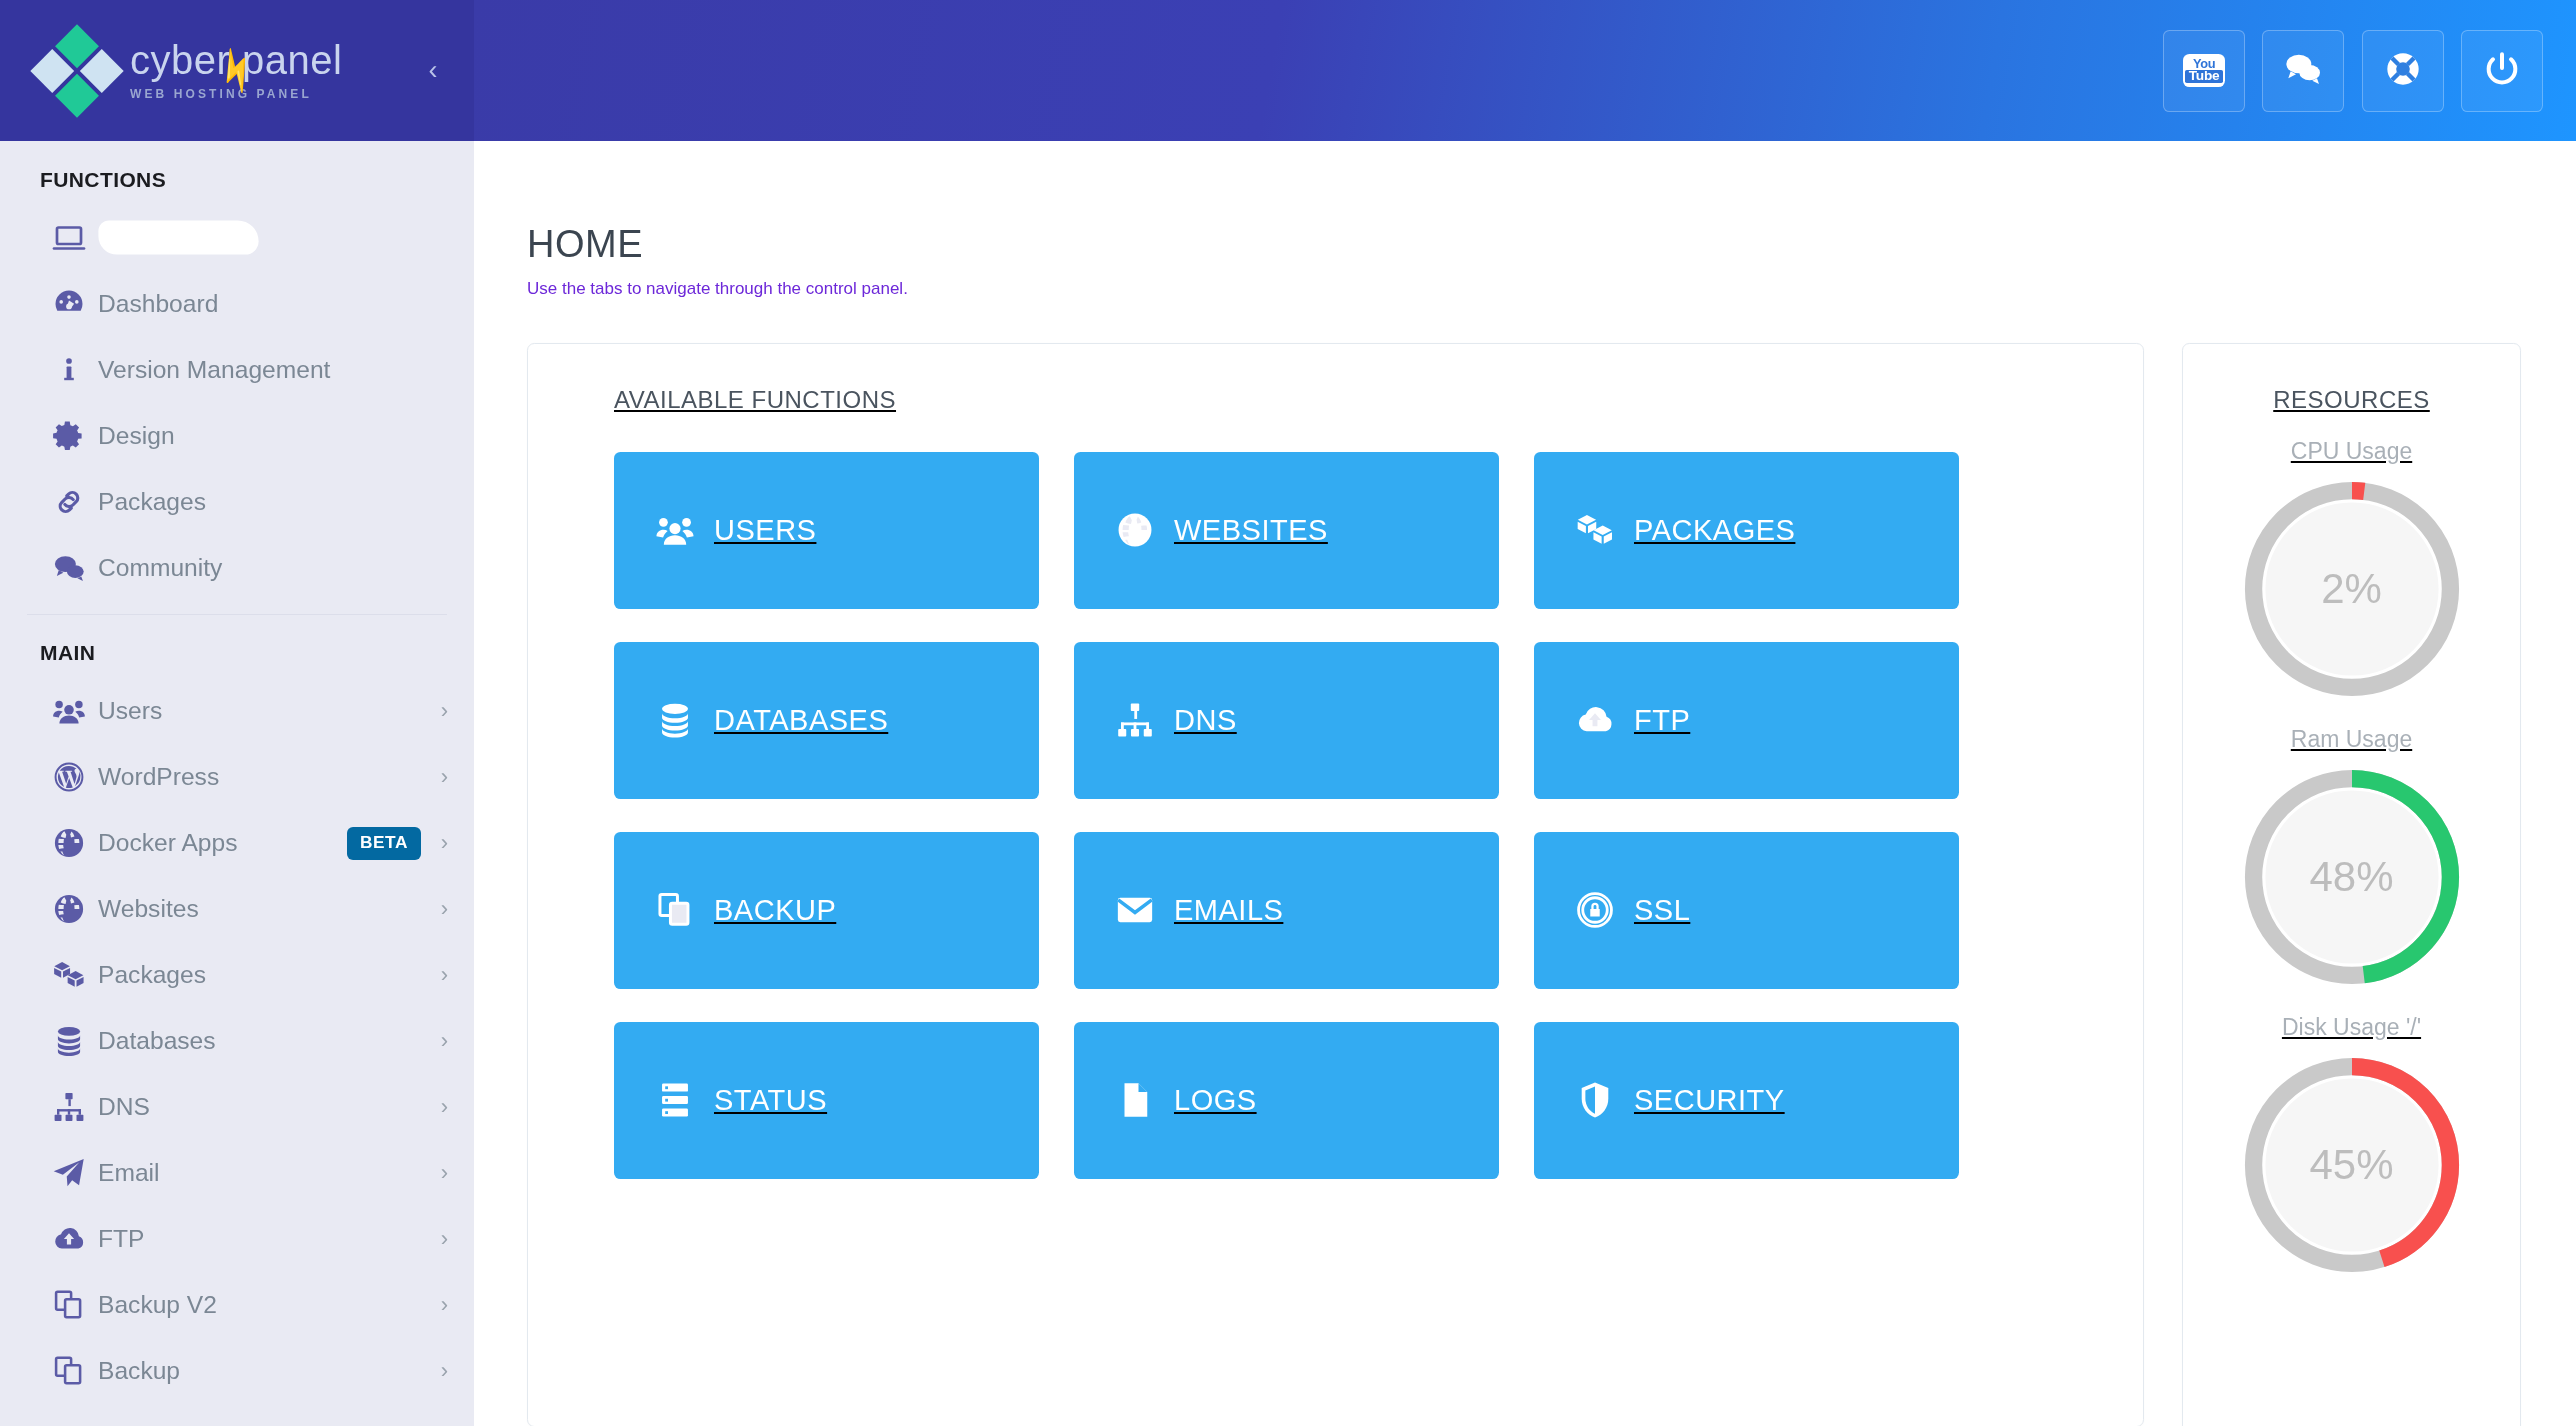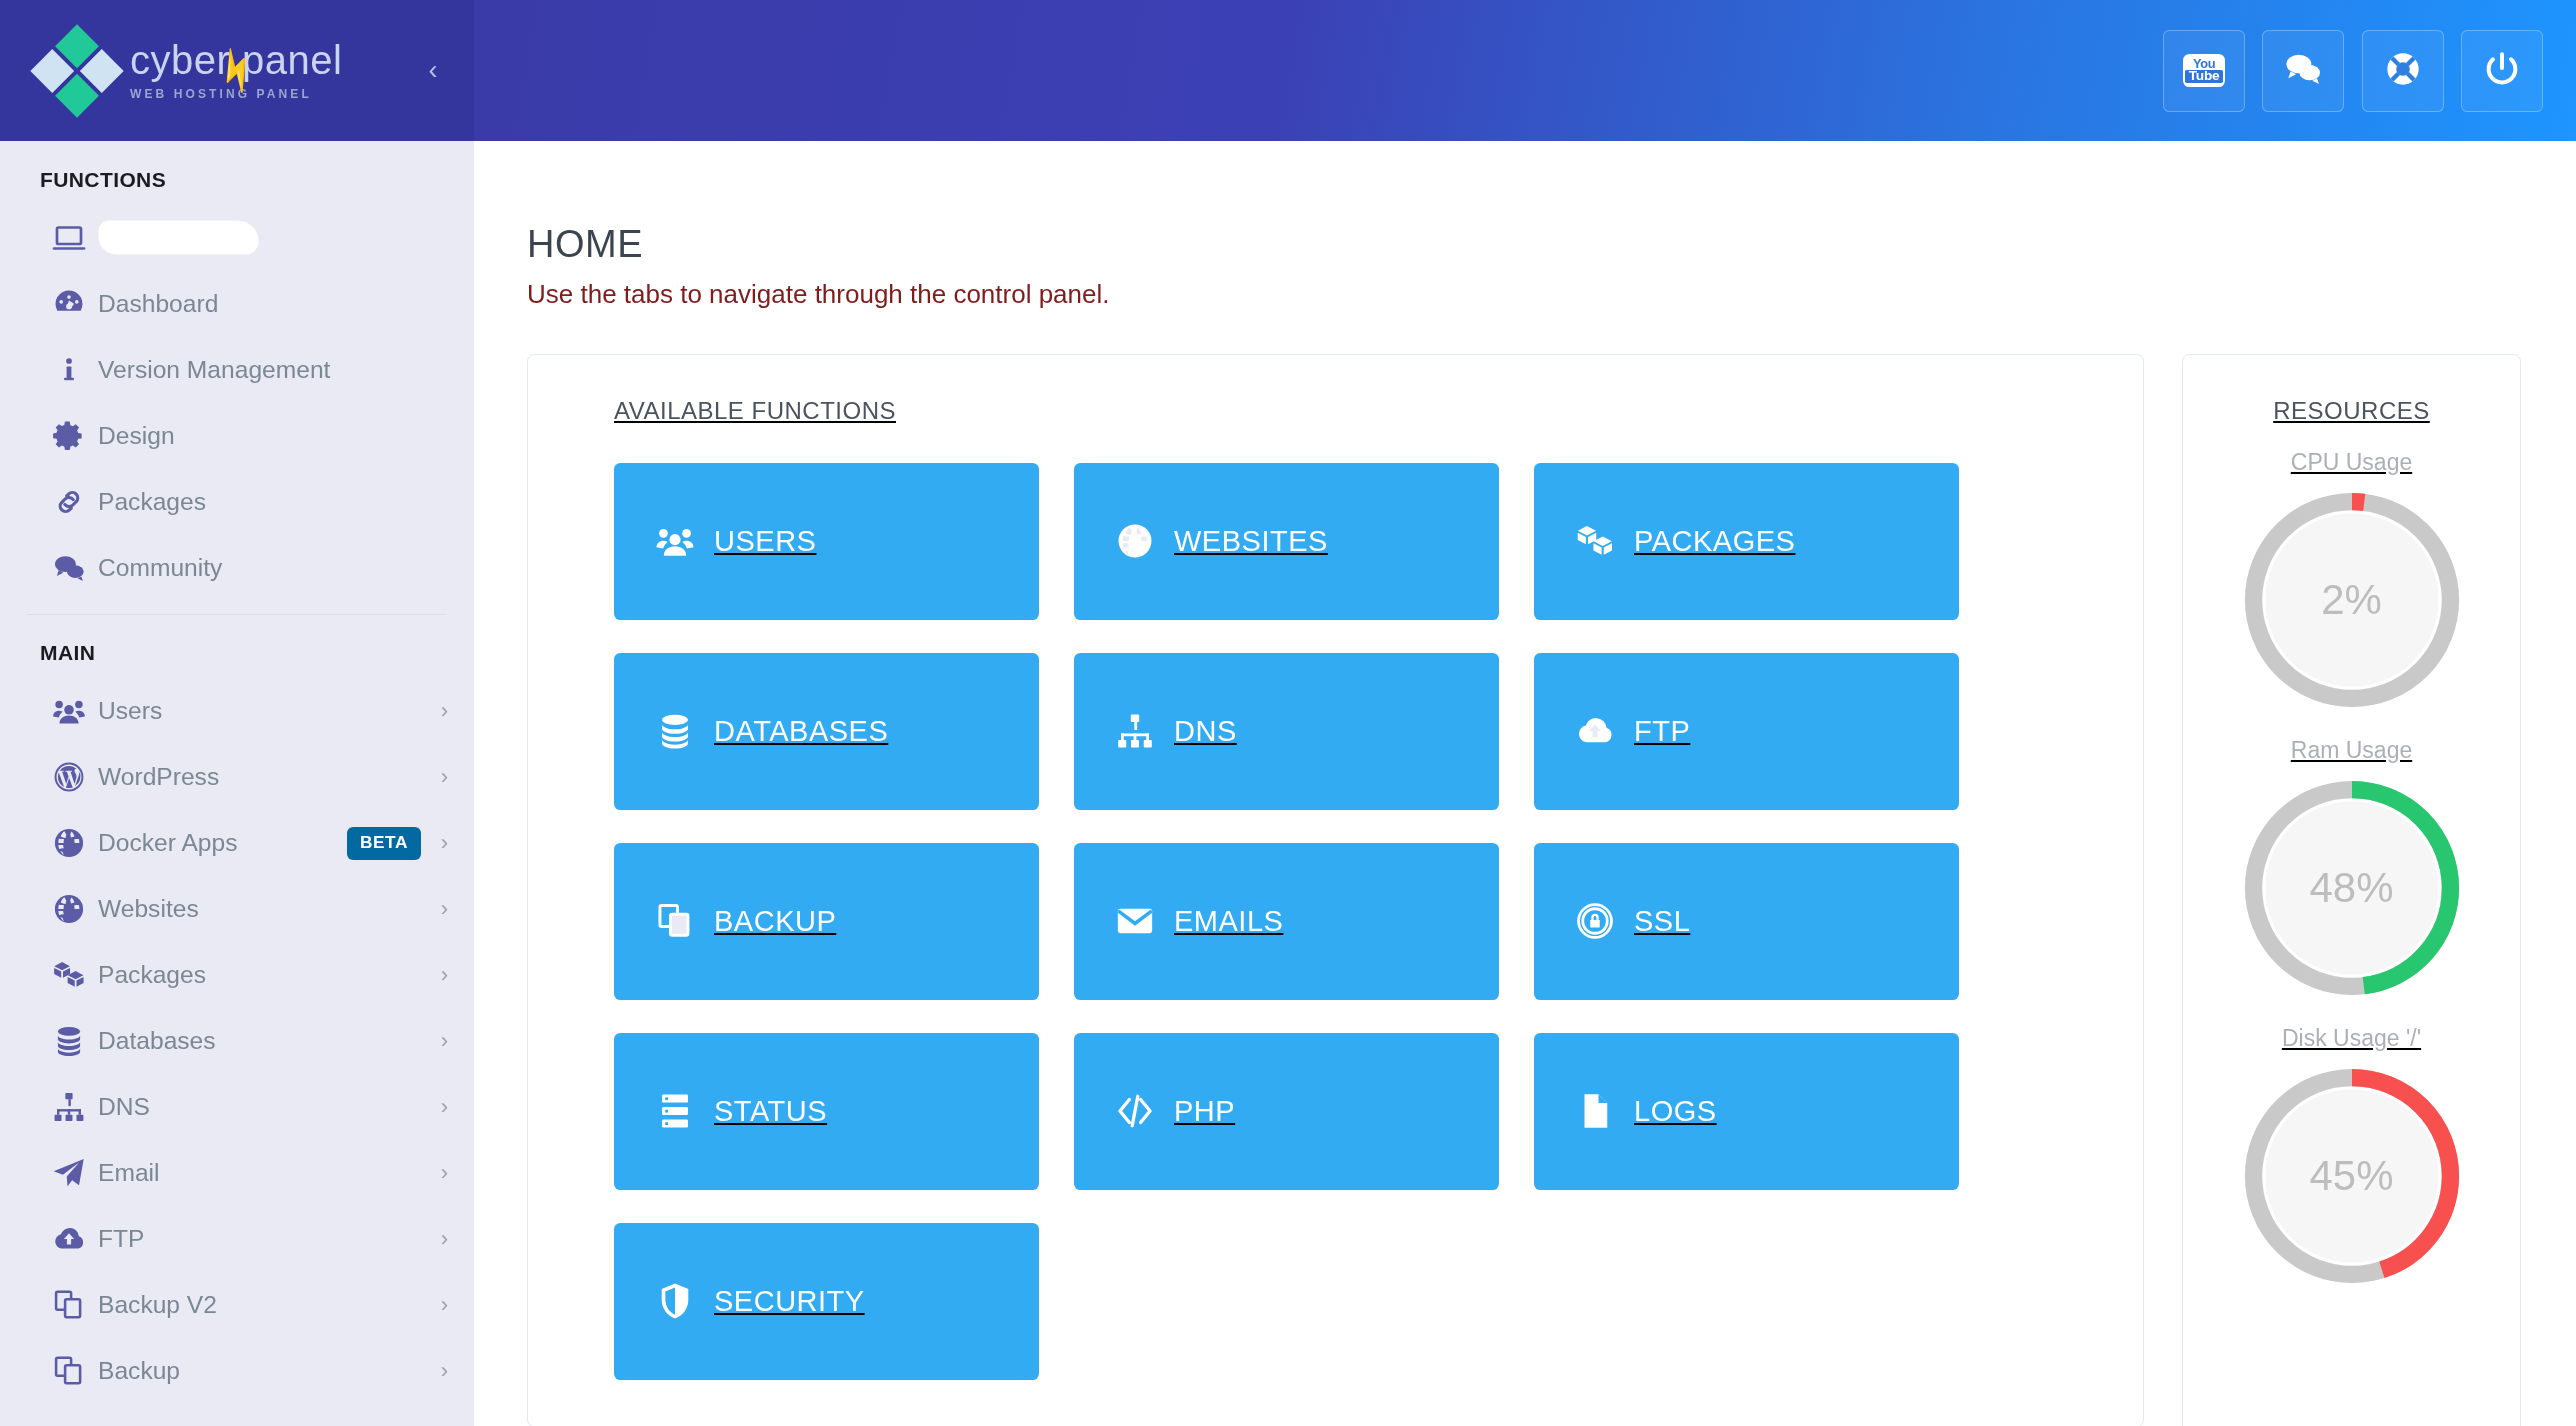--- a/index.html
+++ b/index.html
@@ -151,21 +151,21 @@
     background: #ffffff;
     padding: 47px 55px 0 53px;
     display: flex; flex-direction: column;
     min-height: 0;
   }
   .page-title {
     font-size: 38px; color: #3b4550; font-weight: 400;
     letter-spacing: 0.5px; line-height: 1.1; margin-top: 36px;
   }
   .page-sub {
-    font-size: 26px; color: #7f1d1d; margin-top: 12.8px;
+    font-size: 17px; color: #6d28d9; margin-top: 12.8px;
     font-weight: 400;
   }
 
   .panels { display: flex; margin-top: 44px; gap: 38px; flex: 1; min-height: 0; }
 
   .card {
     background: #ffffff;
     border: 0.9px solid #e3e9ef;
     border-radius: 7.3px;
     box-shadow: 0 0.9px 1.8px rgba(0,0,0,.02);
@@ -597,30 +597,20 @@
                   <svg width="42" height="42" viewBox="0 0 24 24" fill="currentColor" stroke="none">
                     <rect x="4.6" y="2.6" width="14.8" height="4.6" rx=".7"></rect>
                     <rect x="4.6" y="9.7" width="14.8" height="4.6" rx=".7"></rect>
                     <rect x="4.6" y="16.8" width="14.8" height="4.6" rx=".7"></rect>
                     <rect x="6.4" y="4.2" width="1.6" height="1.6" fill="#33abf2"></rect>
                     <rect x="6.4" y="11.3" width="1.6" height="1.6" fill="#33abf2"></rect>
                     <rect x="6.4" y="18.4" width="1.6" height="1.6" fill="#33abf2"></rect>
                   </svg>
                 </span>
                 <span class="tile-label">STATUS</span>
-              </div>
-              <div class="tile">
-                <span class="tile-icon">
-                  <svg width="42" height="42" viewBox="0 0 24 24" fill="none" stroke="currentColor" stroke-width="1.9" stroke-linecap="round" stroke-linejoin="round">
-                    <path d="M8.8 5.4 3.4 12l5.4 6.6"></path>
-                    <path d="M15.2 5.4 20.6 12l-5.4 6.6"></path>
-                    <path d="M13.6 3.6 10.4 20.4"></path>
-                  </svg>
-                </span>
-                <span class="tile-label">PHP</span>
               </div>
               <div class="tile">
                 <span class="tile-icon">
                   <svg width="42" height="42" viewBox="0 0 24 24" fill="currentColor" stroke="none">
                     <path d="M6 2.4h8l5 5v14.2H6z"></path>
                     <path d="M14 2.4v5h5z" fill="#33abf2"></path>
                   </svg>
                 </span>
                 <span class="tile-label">LOGS</span>
               </div>

